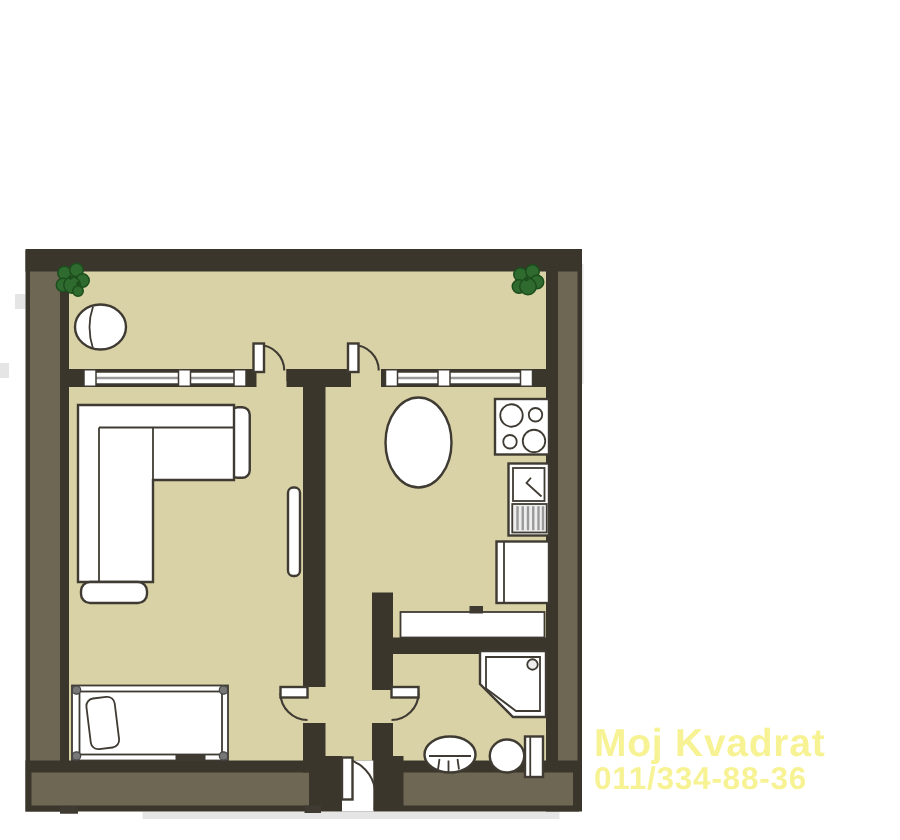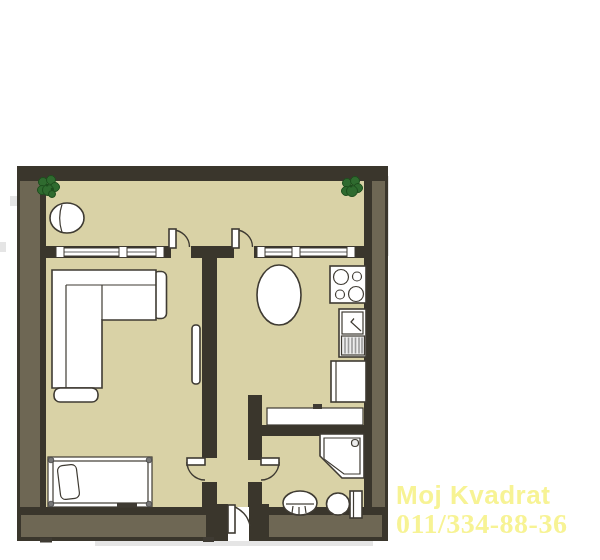--- a/index.html
+++ b/index.html
@@ -26,21 +26,21 @@
   .plant{fill:var(--plant);stroke:var(--plant_dark);stroke-width:1;}
   .plantDot{fill:var(--plant_dark);}
   .shadow{fill:var(--shadow);}
   .gap{fill:#ffffff;}
   .dot{fill:#777;stroke:#444;stroke-width:.8;}
   .watermark{
     position:absolute;left:396px;top:482px;color:var(--watermark);
     font-weight:bold;line-height:1.04;white-space:nowrap;letter-spacing:.5px;
   }
   .watermark .l1{font-size:26px;}
-  .watermark .l2{font-size:28px;font-family:Liberation Serif, serif;}
+  .watermark .l2{font-size:21px;}
 </style>
 </head>
 <body>
 
 <div class="stage">
 <svg width="600" height="560" viewBox="0 0 600 560">
 
   <g>
     <rect class="shadow" x="95" y="541" width="278" height="5" opacity="0.8"></rect>
     <rect class="shadow" x="386" y="176" width="3" height="80" opacity="0.8"></rect>

